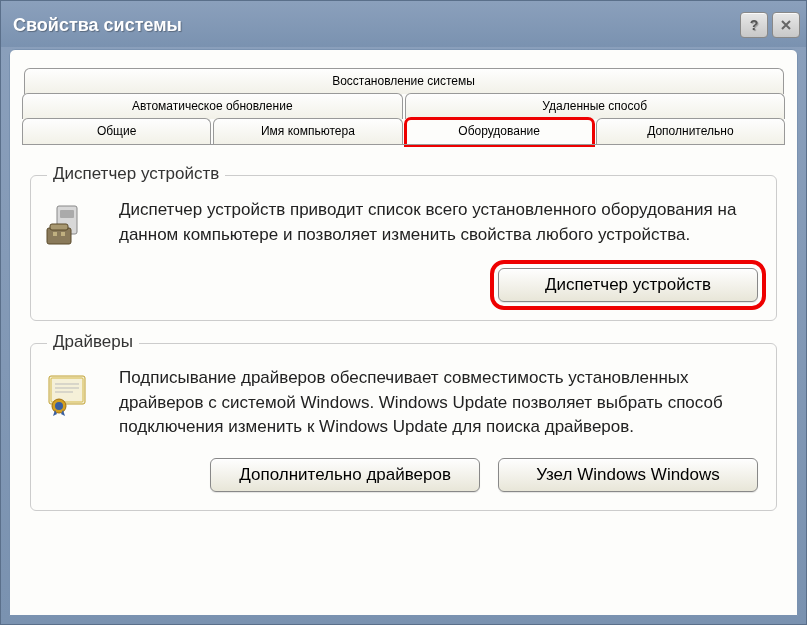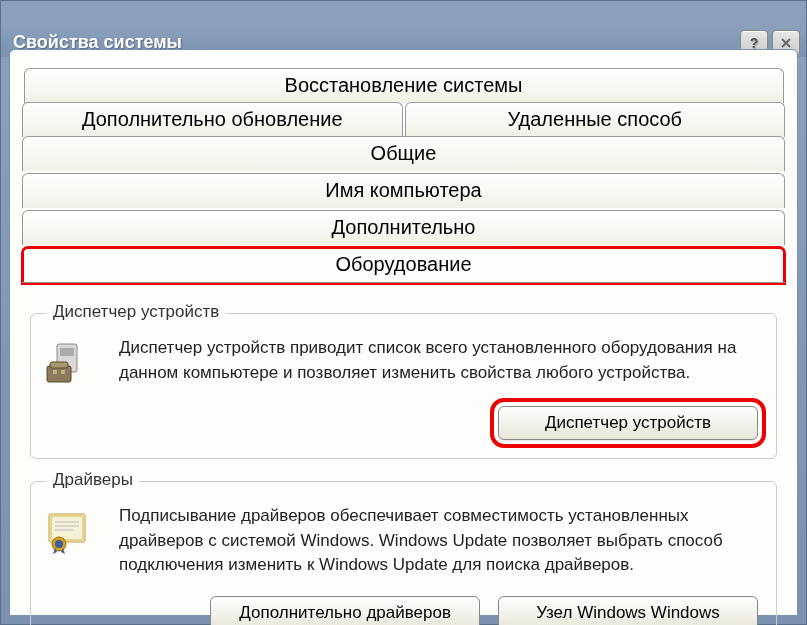--- a/index.html
+++ b/index.html
@@ -11,30 +11,29 @@
       overflow: hidden;
     }
     .window {
       width: 807px;
       height: 625px;
       background: linear-gradient(to bottom, #8ba0bc 0%, #7a92b0 100%);
       border: 1px solid #5a6f8a;
       position: relative;
     }
     .titlebar {
-      height: 31px;
+      height: 46px;
       background: linear-gradient(to bottom, #8ba0bc 0%, #7a92b0 100%);
       color: #fff;
       display: flex;
       align-items: center;
       padding: 2px 6px 0 12px;
       font-size: 18px;
       font-weight: bold;
       text-shadow: 1px 1px 1px rgba(0,0,0,0.3);
-      margin-top: 25px;
     }
     .titlebar-title { flex: 1; }
     .titlebar-btns { display: flex; gap: 4px; }
     .titlebar-btn {
       width: 28px;
       height: 26px;
       background: linear-gradient(to bottom, #e8e8e8 0%, #c8c8c8 100%);
       border: 1px solid #888;
       border-radius: 4px;
       display: flex;
@@ -61,28 +60,28 @@
       padding: 0 12px;
     }
     .tab-row {
       display: flex;
       gap: 2px;
       position: relative;
       z-index: 1;
     }
     .tab-row1 { justify-content: center; }
     .tab-row2 { margin-top: -1px; }
-    .tab-row3 { margin-top: -1px; flex-direction: column; }
+    .tab-row3 { margin-top: -1px; }
     .tab {
       background: linear-gradient(to bottom, #fefefe 0%, #f2f1e8 100%);
       border: 1px solid #999;
       border-bottom: none;
       border-radius: 6px 6px 0 0;
       padding: 5px 0 6px 0;
-      font-size: 20px;
+      font-size: 12px;
       text-align: center;
       cursor: pointer;
       position: relative;
     }
     .tab-row1 .tab { flex: 0 0 760px; }
     .tab-row2 .tab { flex: 1; }
     .tab-row3 .tab { flex: 1; }
     .tab.active {
       background: #fdfdfb;
       z-index: 3;
@@ -176,28 +175,28 @@
       </div>
     </div>
   </div>
 
   <div class="content-area">
     <div class="tabs-container">
       <div class="tab-row tab-row1">
         <div class="tab">Восстановление системы</div>
       </div>
       <div class="tab-row tab-row2">
-        <div class="tab">Дополнительно обновление</div>
+        <div class="tab">Автоматическое обновление</div>
         <div class="tab">Удаленные способ</div>
       </div>
       <div class="tab-row tab-row3">
         <div class="tab">Общие</div>
         <div class="tab">Имя компьютера</div>
+        <div class="tab active tab-highlighted">Оборудование</div>
         <div class="tab">Дополнительно</div>
-        <div class="tab active tab-highlighted">Оборудование</div>
       </div>
     </div>
 
     <div class="tab-panel">
 
       <div class="groupbox">
         <div class="groupbox-title">Диспетчер устройств</div>
         <div class="gb-row">
           <div class="gb-icon icon-devmgr">
             <svg viewBox="0 0 48 48">

